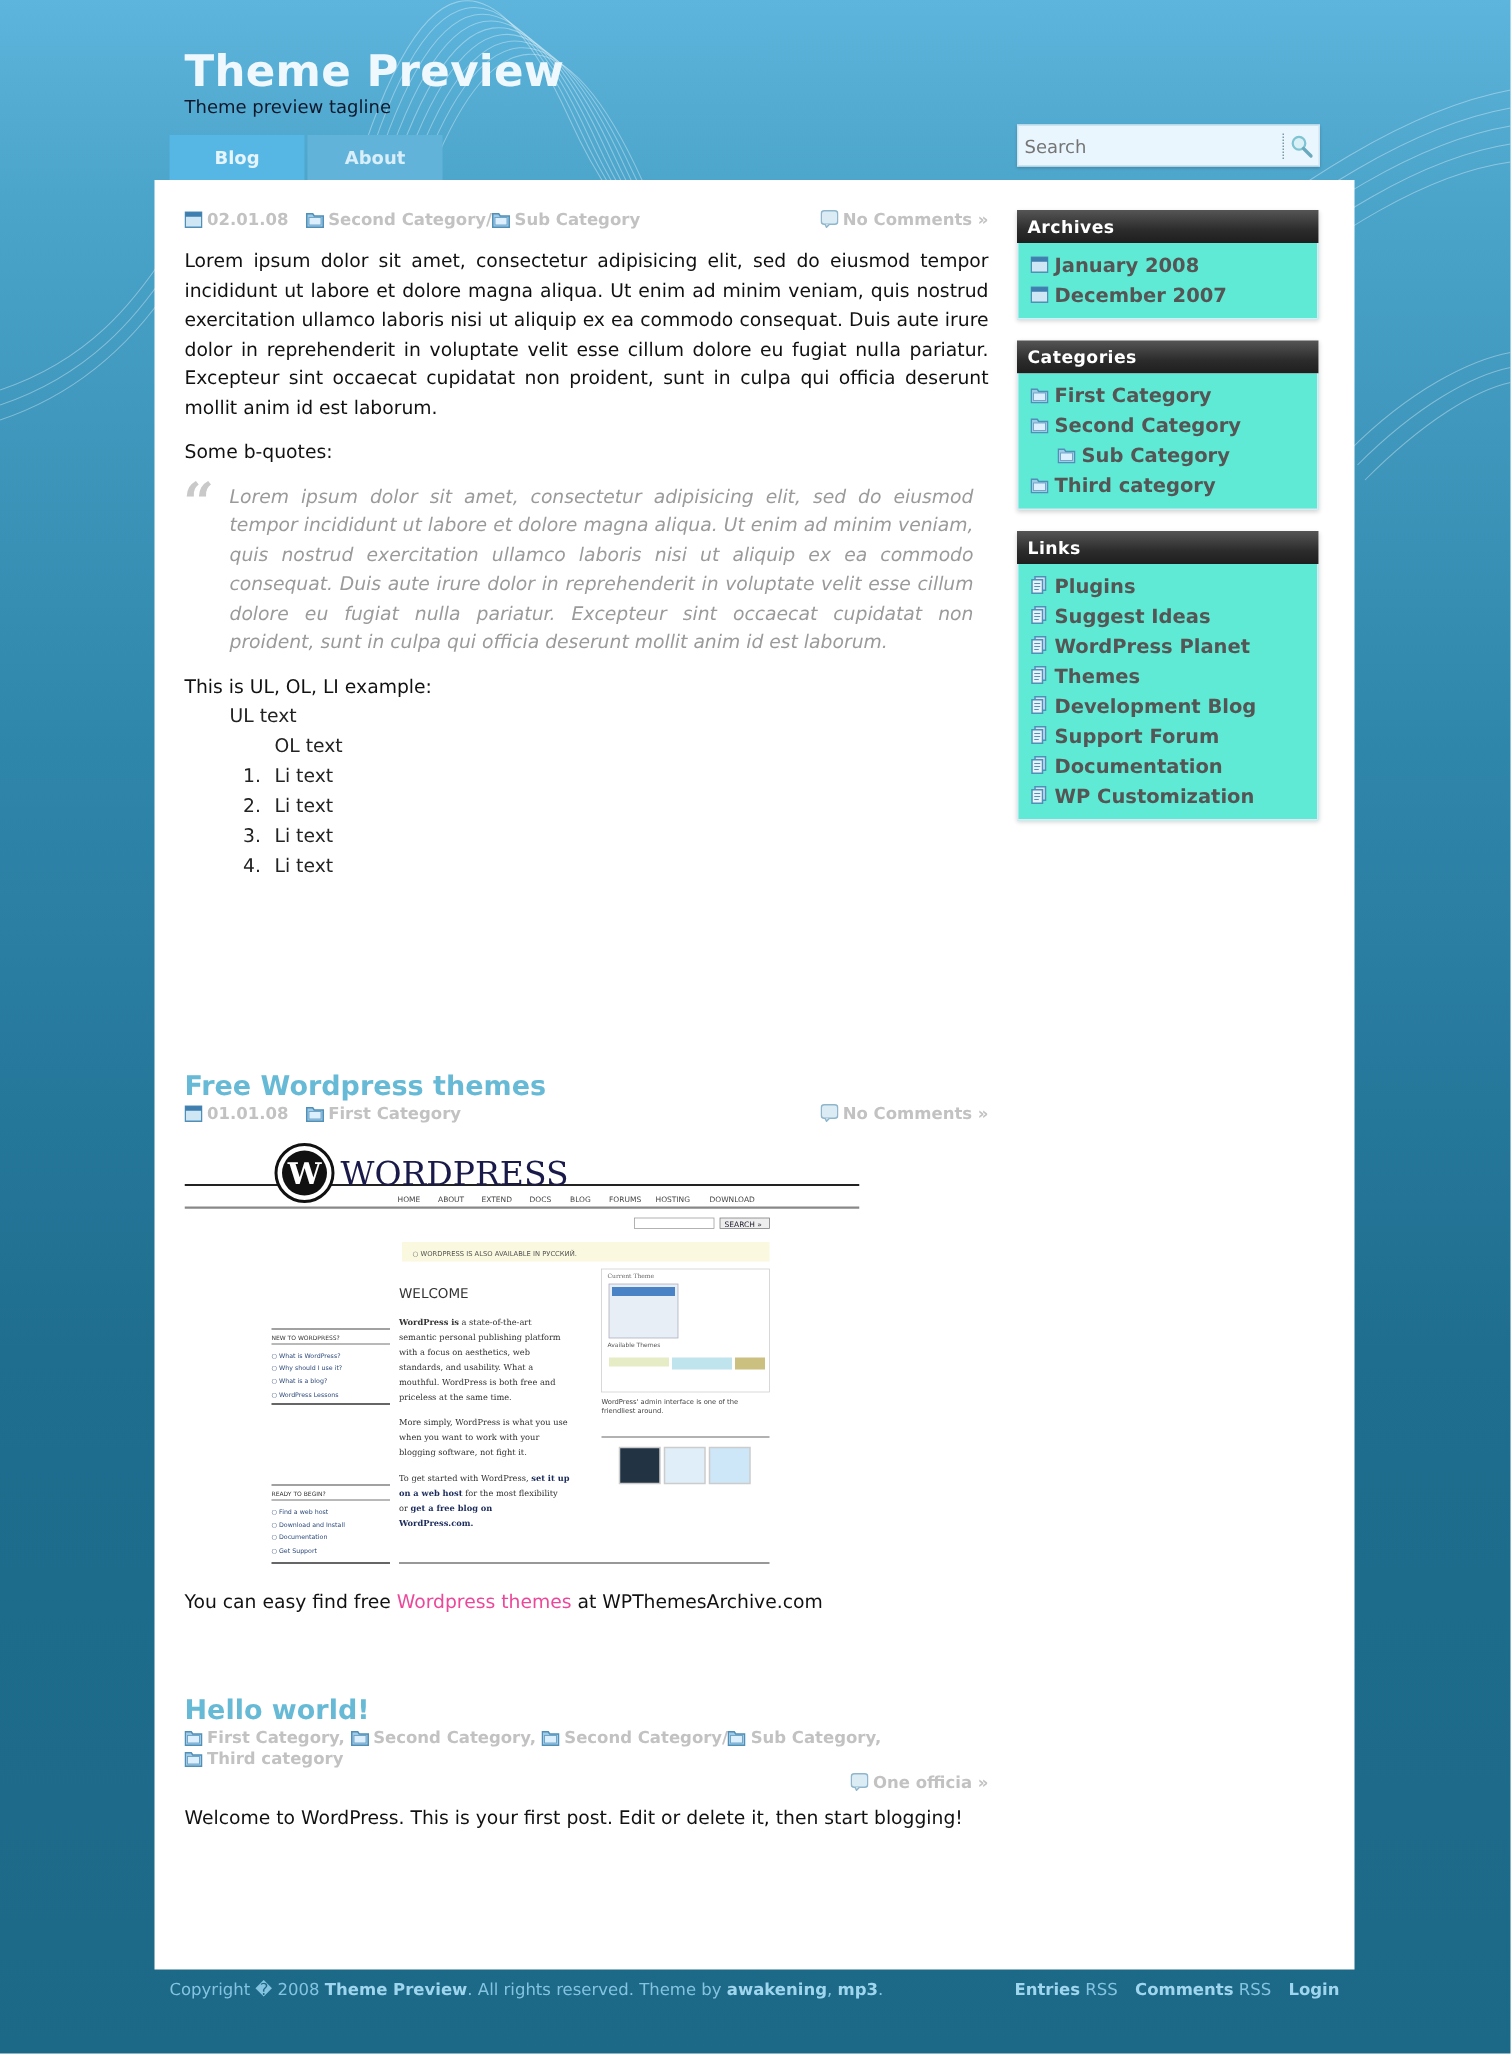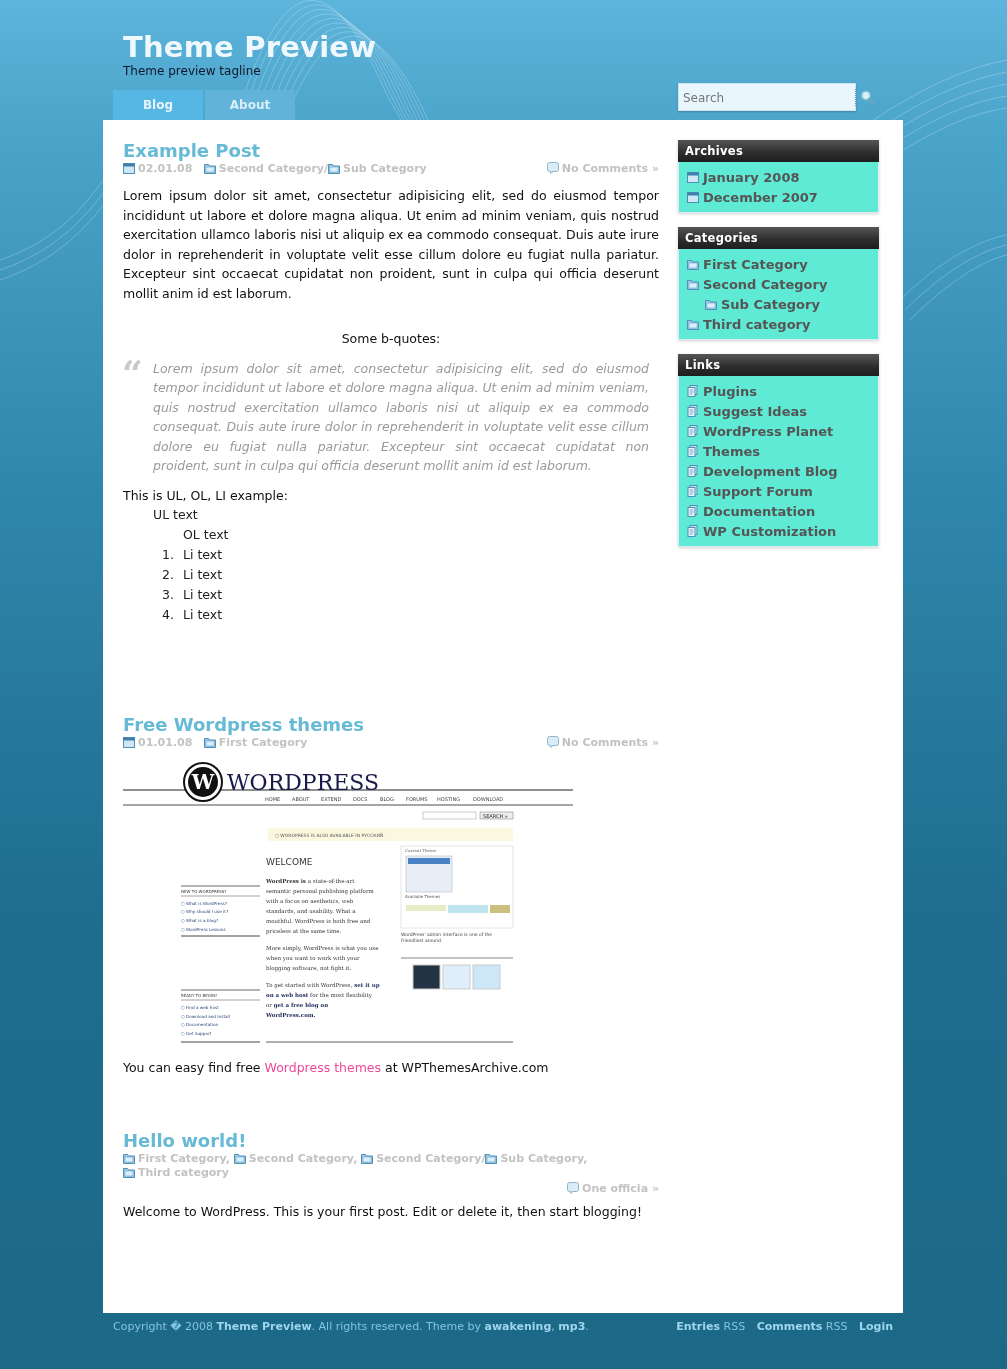--- a/index.html
+++ b/index.html
@@ -11,21 +11,21 @@
     color: #222;
   }
   .swoosh { position: absolute; left: 0; top: 0; width: 1007px; height: 700px; pointer-events: none; }
   .header { position: absolute; left: 123px; top: 30px; }
   .site-title { font-size: 29px; font-weight: bold; color: #eef8fd; letter-spacing: 0.2px; line-height: 34px; }
   .tagline { font-size: 12px; color: #0f172a; margin-top: 0px; }
   .nav { position: absolute; left: 113px; top: 90px; display: flex; }
   .nav-tab { width: 90px; height: 30px; line-height: 30px; text-align: center; font-size: 12px; font-weight: bold; color: #e6f5fd; background: #5db5dc; margin-right: 2px; }
   .nav-tab.active { background: #56b6e4; height: 30px; }
   .nav-tab.inactive { background: #62b3da; color: #d8eef8; }
-  .search { position: absolute; left: 678px; top: 83px; width: 178px; height: 28px; background: #eaf6fd; border: 1px solid #cfe3ee; box-shadow: 0 1px 2px rgba(0,0,0,0.2); }
+  .search { position: absolute; left: 678px; top: 83px; width: 202px; height: 28px; background: #eaf6fd; border: 1px solid #cfe3ee; box-shadow: 0 1px 2px rgba(0,0,0,0.2); }
   .search input { position: absolute; left: 4px; top: 5px; width: 168px; height: 18px; border: none; background: transparent; font-family: "DejaVu Sans", sans-serif; font-size: 12px; color: #333; outline: none; }
   .search .sep { position: absolute; left: 176px; top: 5px; width: 1px; height: 17px; border-left: 1px dotted #7a9aa8; }
   .search .btn { position: absolute; left: 181px; top: 5px; width: 16px; height: 17px; }
   .content { position: absolute; left: 103px; top: 120px; width: 800px; height: 1193px; background: #fff; }
   .main { position: absolute; left: 20px; top: 20px; width: 536px; }
   .post-title { font-size: 18px; font-weight: bold; color: #67bad6; line-height: 22px; }
   .meta { font-size: 11px; font-weight: bold; color: #c2c2c2; line-height: 14px; position: relative; }
   .meta .ico { display: inline-block; width: 12px; height: 12px; vertical-align: -2px; margin-right: 3px; }
   .meta .comments { position: absolute; right: 0; top: 0; }
   .meta-line { display: block; }
@@ -98,40 +98,39 @@
       <circle cx="6" cy="6.5" r="4.2" fill="#d8f0f6" stroke="#7fc4d3" stroke-width="1.5"></circle>
       <line x1="9" y1="10" x2="14" y2="15" stroke="#6aa9bd" stroke-width="2.2" stroke-linecap="round"></line>
     </svg>
   </span>
 </div>
 
 <div class="content">
   <div class="main">
 
     <div>
-      <div class="post-title">Example Post</div>
       <div class="meta">
         <svg class="ico" viewBox="0 0 12 12">
             <rect x="0.5" y="1.5" width="11" height="10" fill="#cfe6f4" stroke="#4f8fb8"></rect>
             <rect x="0.5" y="1.5" width="11" height="3" fill="#3e7fb0"></rect>
           </svg><span>02.01.08</span>
         &nbsp;&nbsp;<svg class="ico" viewBox="0 0 12 12">
             <path d="M0.5 2.5h4l1 1.5h6v7.5h-11z" fill="#9fcbe6" stroke="#4f8fb8"></path>
             <rect x="2" y="5" width="8" height="5" fill="#dcefff" stroke="#6aa0c5" stroke-width="0.6"></rect>
           </svg><span>Second Category</span><span>/</span><svg class="ico" viewBox="0 0 12 12">
             <path d="M0.5 2.5h4l1 1.5h6v7.5h-11z" fill="#9fcbe6" stroke="#4f8fb8"></path>
             <rect x="2" y="5" width="8" height="5" fill="#dcefff" stroke="#6aa0c5" stroke-width="0.6"></rect>
           </svg><span>Sub Category</span>
         <span class="comments"><svg class="ico" viewBox="0 0 12 12">
               <rect x="0.5" y="0.5" width="11" height="9" rx="2" fill="#dcecf5" stroke="#8fb6cc"></rect>
               <path d="M3 9.5l1 2 2-2" fill="#dcecf5" stroke="#8fb6cc"></path>
             </svg><span>No Comments »</span></span>
       </div>
       <p class="justify" style="margin-top:10px;">Lorem ipsum dolor sit amet, consectetur adipisicing elit, sed do eiusmod tempor incididunt ut labore et dolore magna aliqua. Ut enim ad minim veniam, quis nostrud exercitation ullamco laboris nisi ut aliquip ex ea commodo consequat. Duis aute irure dolor in reprehenderit in voluptate velit esse cillum dolore eu fugiat nulla pariatur. Excepteur sint occaecat cupidatat non proident, sunt in culpa qui officia deserunt mollit anim id est laborum.</p>
-      <p style="margin-top:26px;text-align:center;">Some b-quotes:</p>
+      <p style="margin-top:10px;">Some b-quotes:</p>
       <blockquote style="margin-top:10px;">
         <span class="quote-mark">“</span>
         <span>Lorem ipsum dolor sit amet, consectetur adipisicing elit, sed do eiusmod tempor incididunt ut labore et dolore magna aliqua. Ut enim ad minim veniam, quis nostrud exercitation ullamco laboris nisi ut aliquip ex ea commodo consequat. Duis aute irure dolor in reprehenderit in voluptate velit esse cillum dolore eu fugiat nulla pariatur. Excepteur sint occaecat cupidatat non proident, sunt in culpa qui officia deserunt mollit anim id est laborum.</span>
       </blockquote>
       <p style="margin-top:10px;">This is UL, OL, LI example:</p>
       <div class="list-block" style="margin-top:0;">
         <div>UL text</div>
         <div class="ol-label">OL text</div>
         <ol>
           <li><span class="num">1.</span><span>Li text</span></li>

